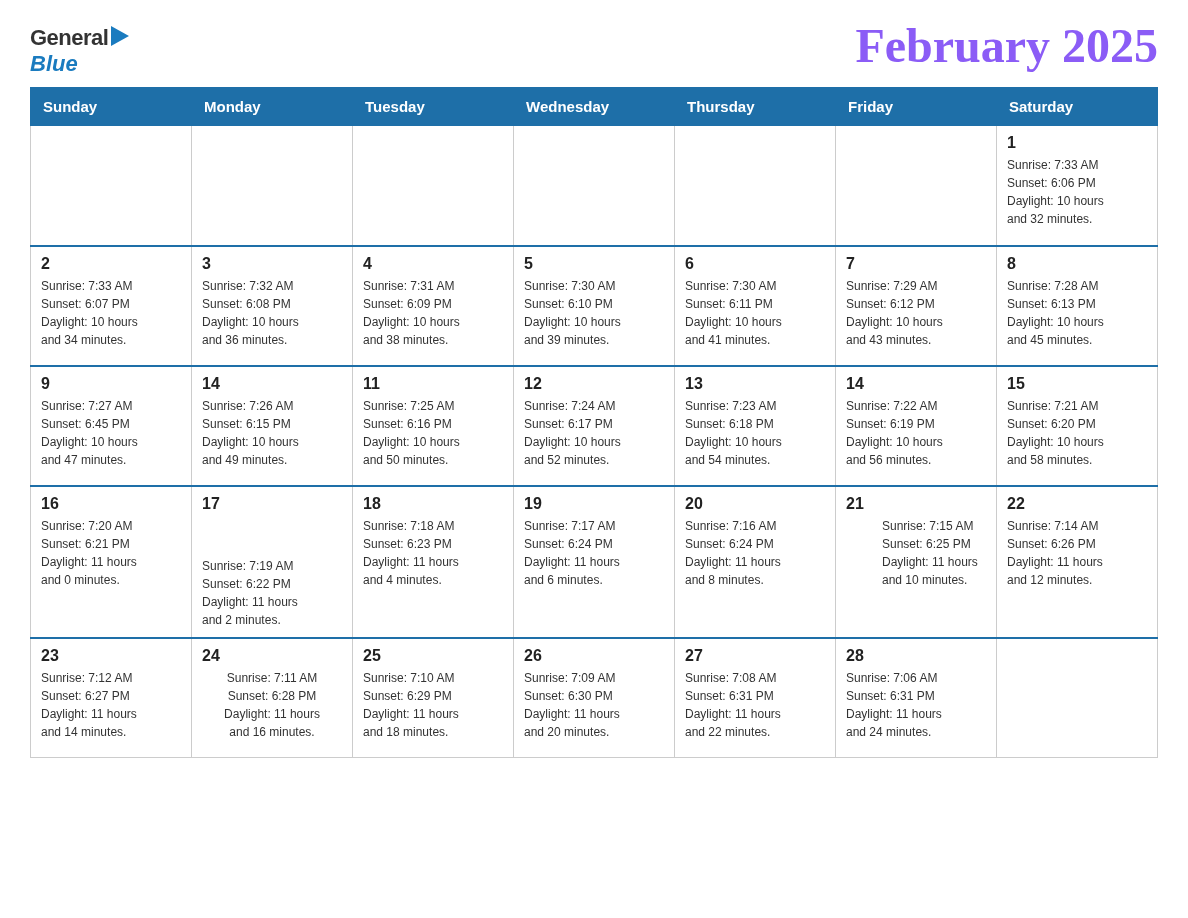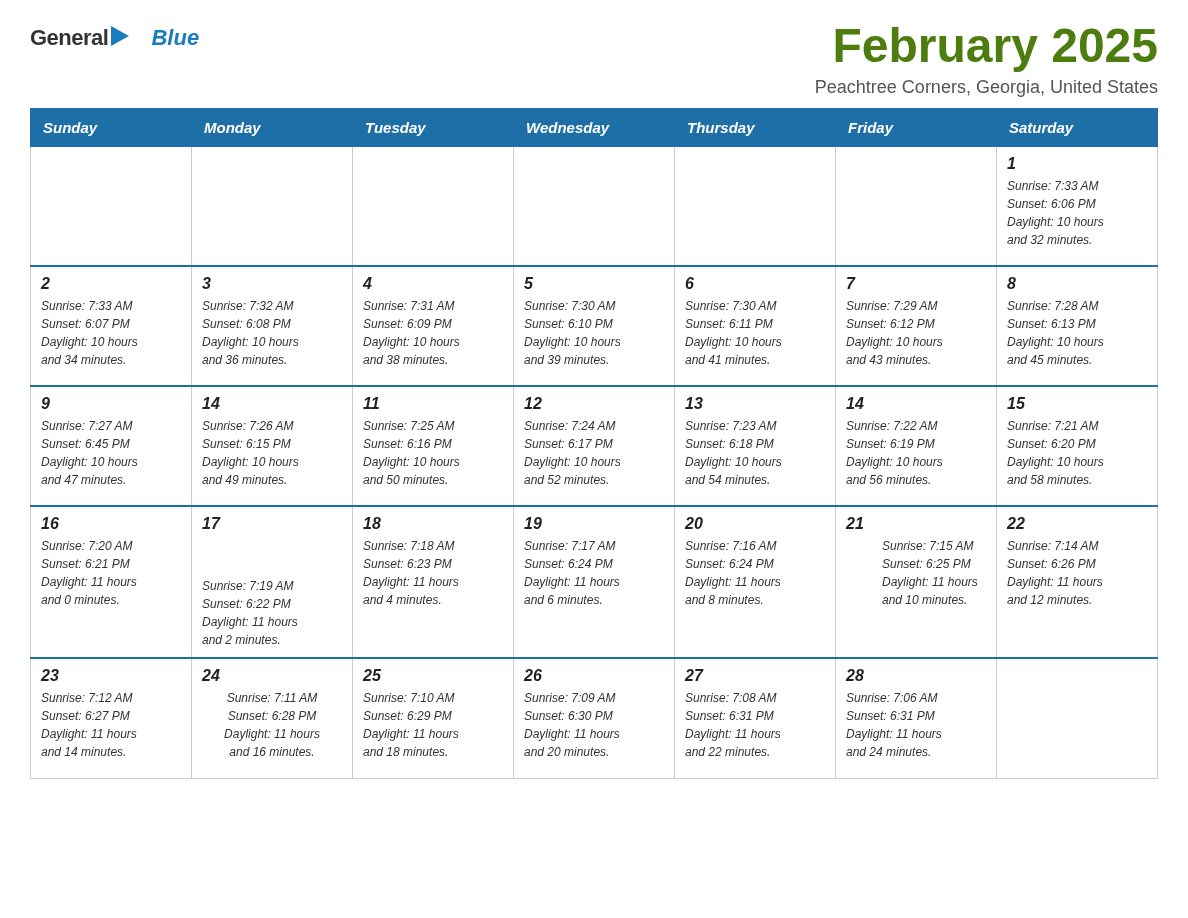--- a/index.html
+++ b/index.html
@@ -11,24 +11,23 @@
       min-height: 918px;
     }
     .header {
       display: flex;
       justify-content: space-between;
       align-items: flex-start;
       margin-bottom: 10px;
     }
     .logo {
       display: flex;
-      flex-direction: row;
+      flex-direction: column;
       align-items: flex-start;
       padding-top: 5px;
-      gap: 22px;
     }
     .logo-general {
       font-size: 22px;
       font-weight: bold;
       color: #333;
       letter-spacing: -0.5px;
     }
     .logo-blue {
       font-size: 22px;
       font-weight: bold;
@@ -38,33 +37,33 @@
     .logo-top-row {
       display: flex;
       align-items: center;
     }
     .title-section {
       text-align: right;
     }
     .month-title {
       font-size: 48px;
       font-weight: bold;
-      color: #4d7c0f;
+      color: #8b5cf6;
       line-height: 1.1;
+      font-family: Liberation Serif, serif;
     }
     .location {
       font-size: 18px;
       color: #555;
       margin-top: 4px;
     }
     .calendar {
       width: 100%;
       border-collapse: collapse;
       margin-top: 10px;
-      font-style: italic;
     }
     .calendar th {
       background-color: #1e6fa8;
       color: #fff;
       font-size: 15px;
       font-weight: bold;
       padding: 10px 12px;
       text-align: left;
       border: 1px solid #1e6fa8;
     }
@@ -107,21 +106,20 @@
           <polygon points="0,0 18,10 0,20" fill="#1a7bbf"></polygon>
         </svg>
       </span>
     </div>
     <div>
       <span class="logo-blue">Blue</span>
     </div>
   </div>
   <div class="title-section">
     <div class="month-title">February 2025</div>
-    <div class="location">Peachtree Corners, Georgia, United States</div>
   </div>
 </div>
 
 <table class="calendar">
   <thead>
     <tr>
     <th>Sunday</th>
         <th>Monday</th>
         <th>Tuesday</th>
         <th>Wednesday</th>

